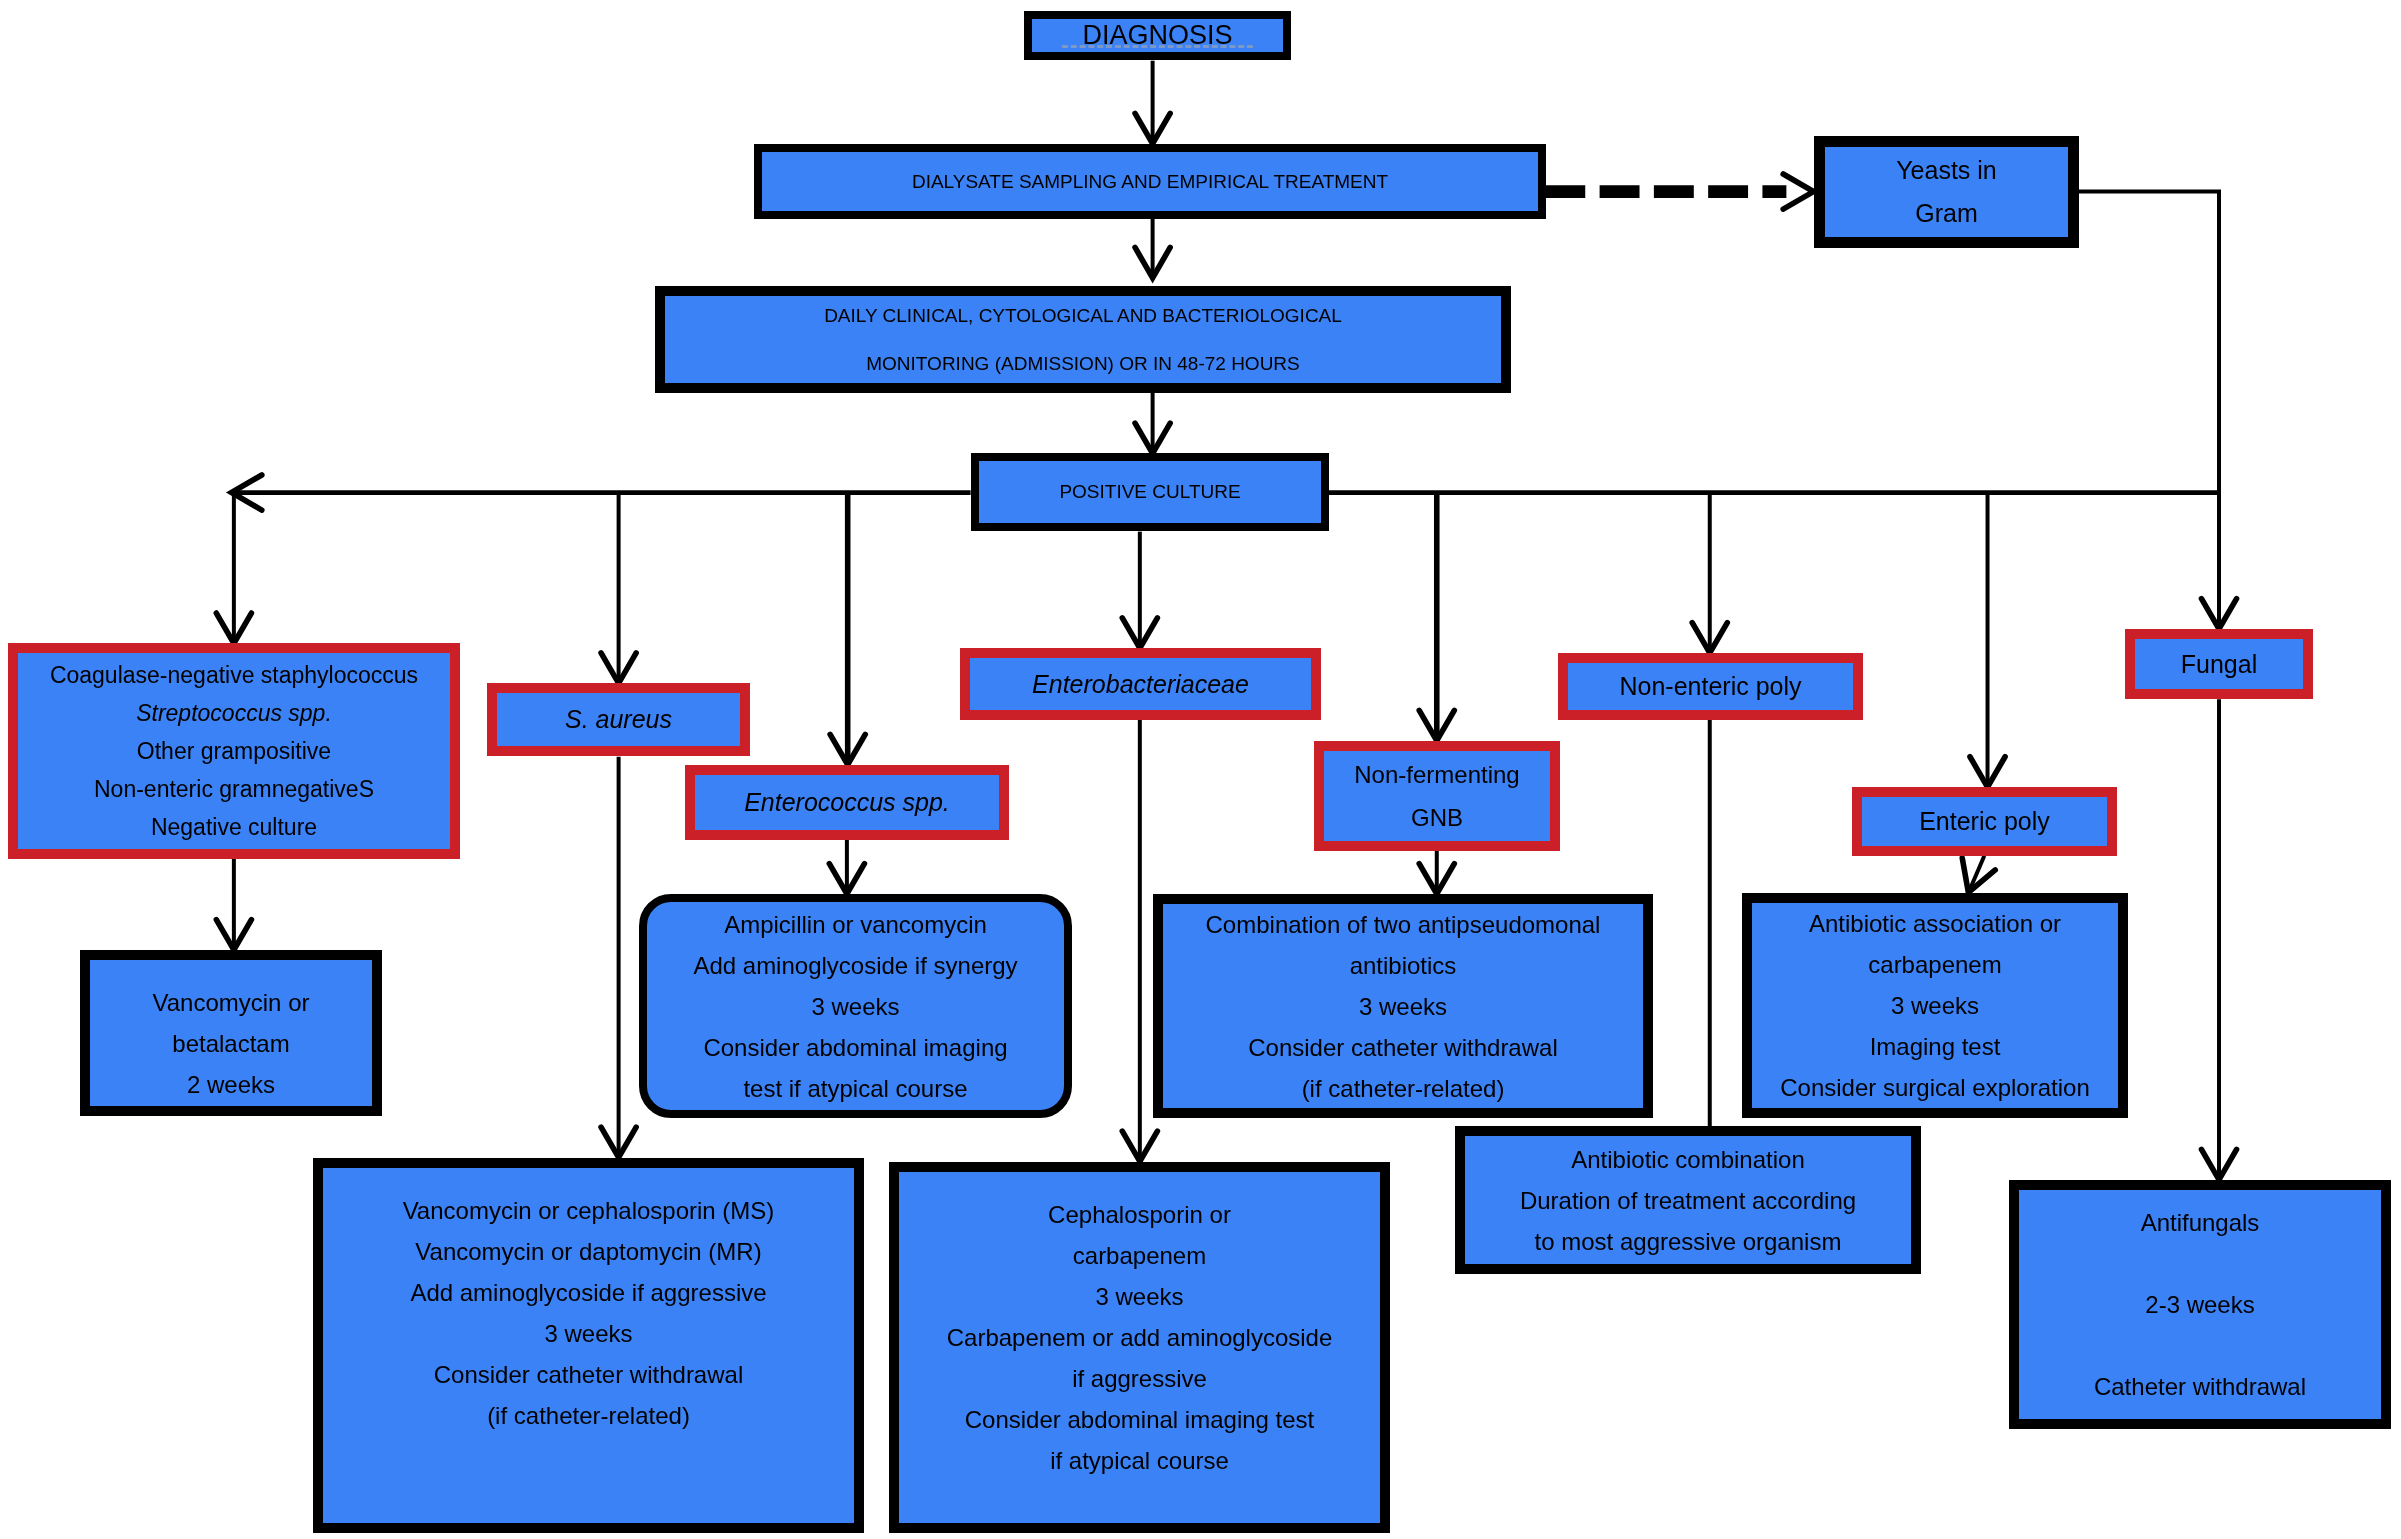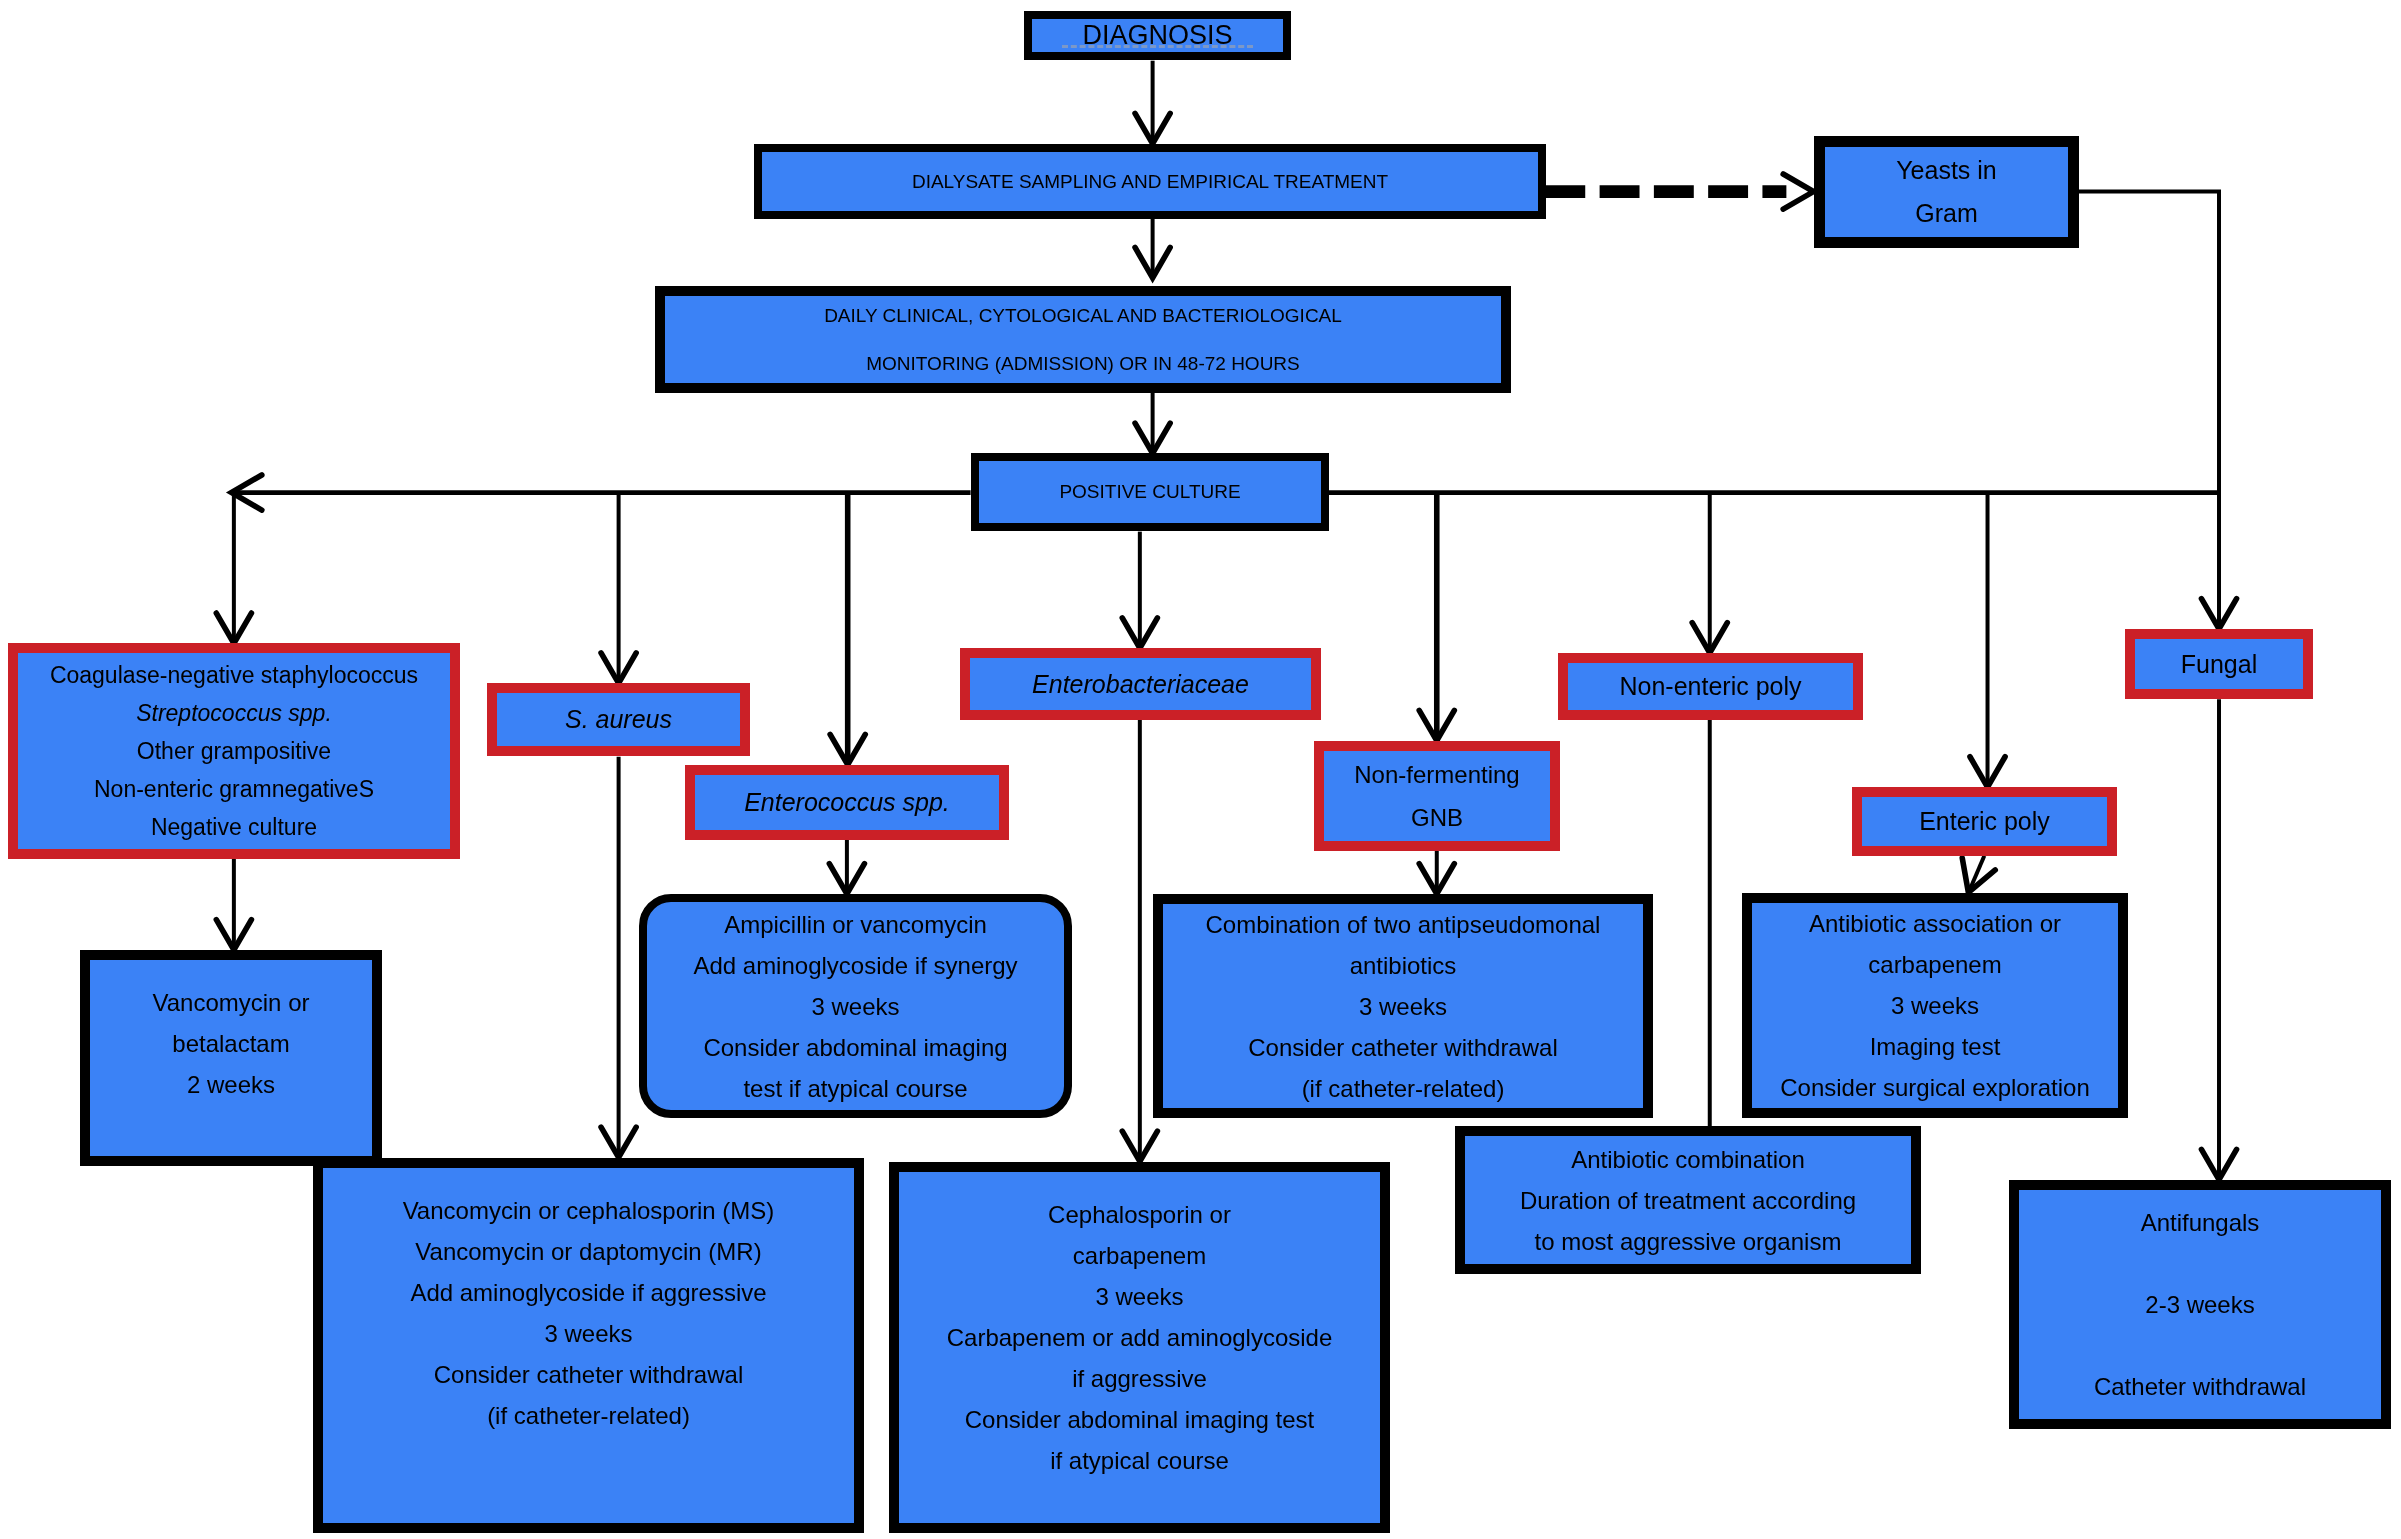--- a/index.html
+++ b/index.html
@@ -152,21 +152,21 @@
   </div>
 
   <div class="node red" style="left:1852px;top:787px;width:265px;height:69px;font-size:25px;">
     <span class="ln">Enteric poly</span>
   </div>
 
   <div class="node red" style="left:2125px;top:629px;width:188px;height:70px;font-size:25px;">
     <span class="ln">Fungal</span>
   </div>
 
-  <div class="node black lh51 top" style="left:80px;top:950px;width:302px;height:216px;">
+  <div class="node black lh51 top" style="left:80px;top:950px;width:302px;height:166px;">
     <span class="ln">Vancomycin or</span>
     <span class="ln">betalactam</span>
     <span class="ln">2 weeks</span>
   </div>
 
   <div class="node black lh51" style="left:639px;top:894px;width:433px;height:224px;border-width:8.8px;border-radius:32px;">
     <span class="ln">Ampicillin or vancomycin</span>
     <span class="ln">Add aminoglycoside if synergy</span>
     <span class="ln">3 weeks</span>
     <span class="ln">Consider abdominal imaging</span>

